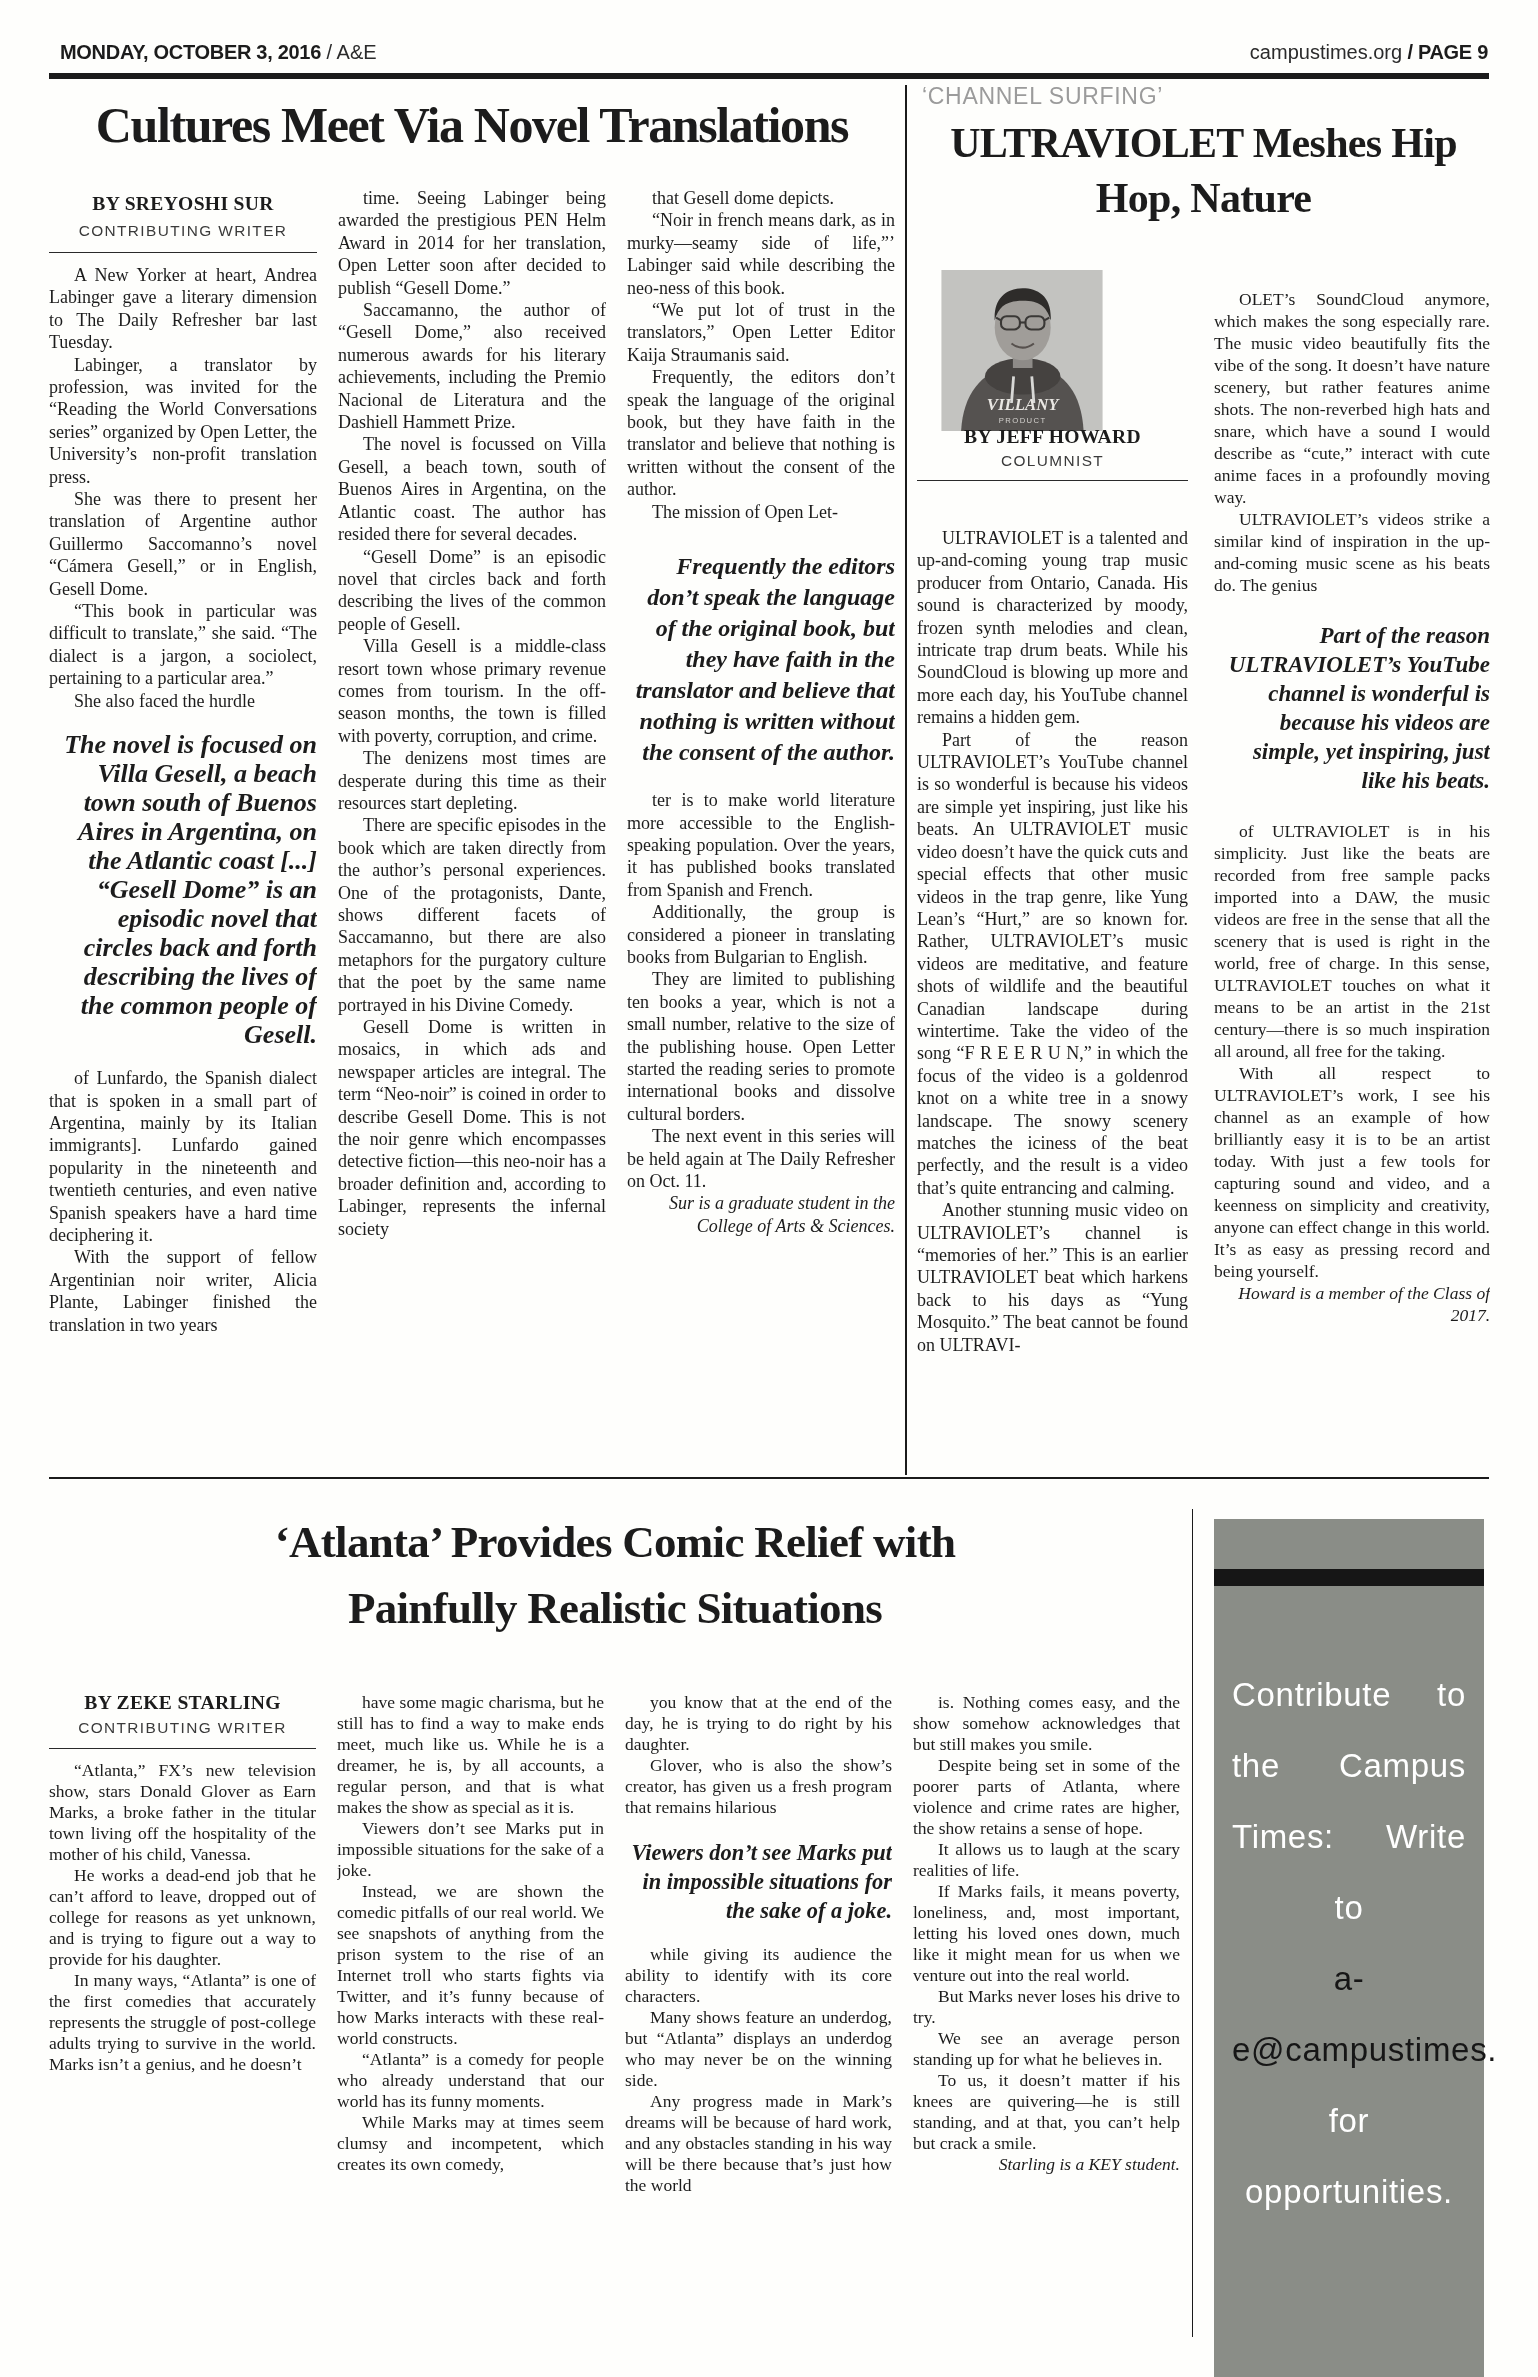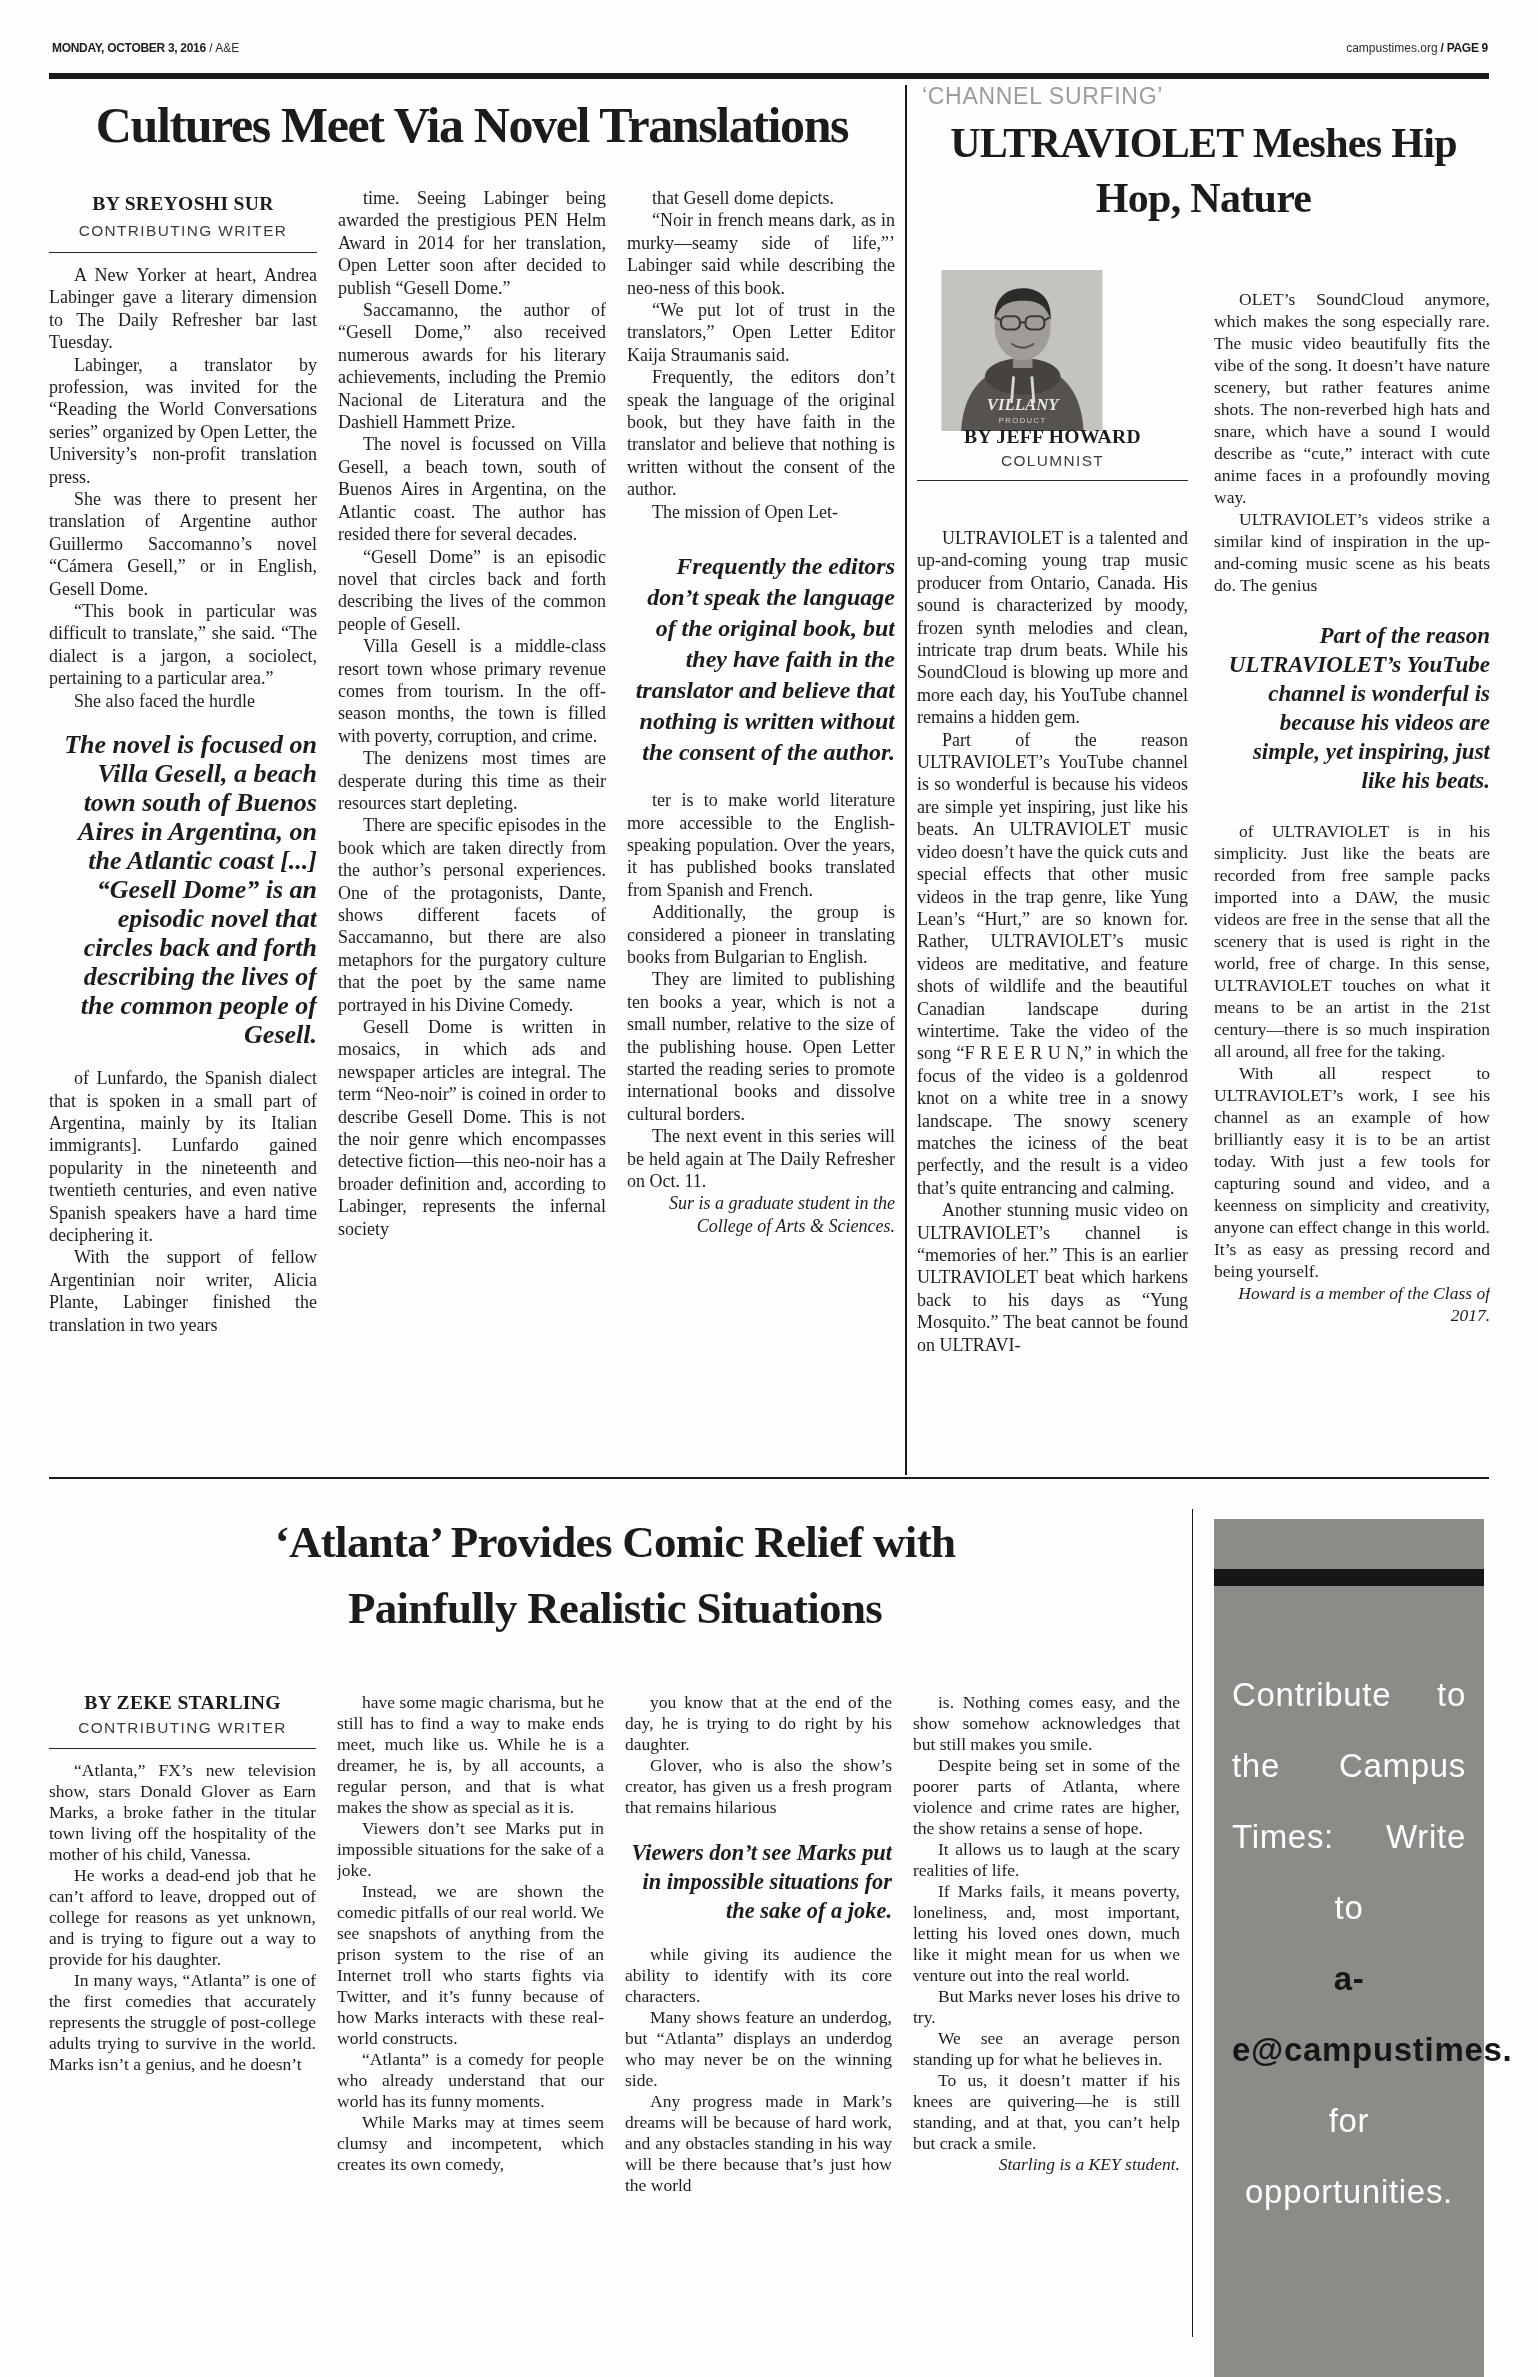--- a/index.html
+++ b/index.html
@@ -1,21 +1,21 @@
 <!DOCTYPE html>
 <html lang="en" style="font-size:11.2px"><head>
 <meta charset="utf-8">
 <style>
   html,body{margin:0;padding:0;background:#e9e9e7;}
   .page{position:relative;width:1538px;height:2377px;background:#fefefc;color:#1c1c1c;
         font-family:"Liberation Serif",serif;overflow:hidden;}
 
   
-  .masthead{position:absolute;left:52px;right:50px;top:41px;display:flex;justify-content:space-between;
-            font-family:"Liberation Sans",sans-serif;font-size:12px;}
+  .masthead{position:absolute;left:60px;right:50px;top:41px;display:flex;justify-content:space-between;
+            font-family:"Liberation Sans",sans-serif;font-size:20px;}
   .m-bold{font-weight:bold;letter-spacing:-0.3px;}
   .m-light{font-weight:normal;color:#2b2b2b;}
   .rule-thick{position:absolute;left:49px;width:1440px;top:73px;height:5.6px;background:#1b1b1b;}
   .rule-mid{position:absolute;left:49px;width:1440px;top:1477px;height:2.1px;background:#1b1b1b;}
   .v-rule{position:absolute;width:2.1px;background:#1b1b1b;}
   #divider-v1{left:905px;top:85px;height:1390px;}
   #ad-rule{left:1192px;top:1509px;height:828px;width:1.4px;}
 
   
   .headline{position:absolute;text-align:center;font-weight:bold;letter-spacing:-1.4px;}
@@ -63,21 +63,21 @@
   
   .ad{position:absolute;left:1214px;top:1519px;width:270px;height:929px;background:#8a8d87;
       font-family:"Liberation Sans",sans-serif;}
   .ad .bar{position:absolute;left:0;width:100%;height:17px;background:#161616;}
   .ad .bar.top{top:50px;}
   .ad .bar.bottom{bottom:39px;}
   .ad .ad-text{position:absolute;left:18px;right:18px;top:140px;}
   .ad .line{font-size:33px;line-height:71px;letter-spacing:0.7px;text-align:center;font-weight:normal;}
   .ad .line.just{text-align:justify;text-align-last:justify;}
   .ad .white{color:#ffffff;}
-  .ad .black{color:#161616;font-weight:bold;}
+  .ad .black{color:#161616;}
 </style>
 </head>
 <body>
 
 <div class="page">
 
   <div class="masthead">
     <div>
       <span class="m-bold">MONDAY, OCTOBER 3, 2016</span><span class="m-light"> / A&amp;E</span>
     </div>

